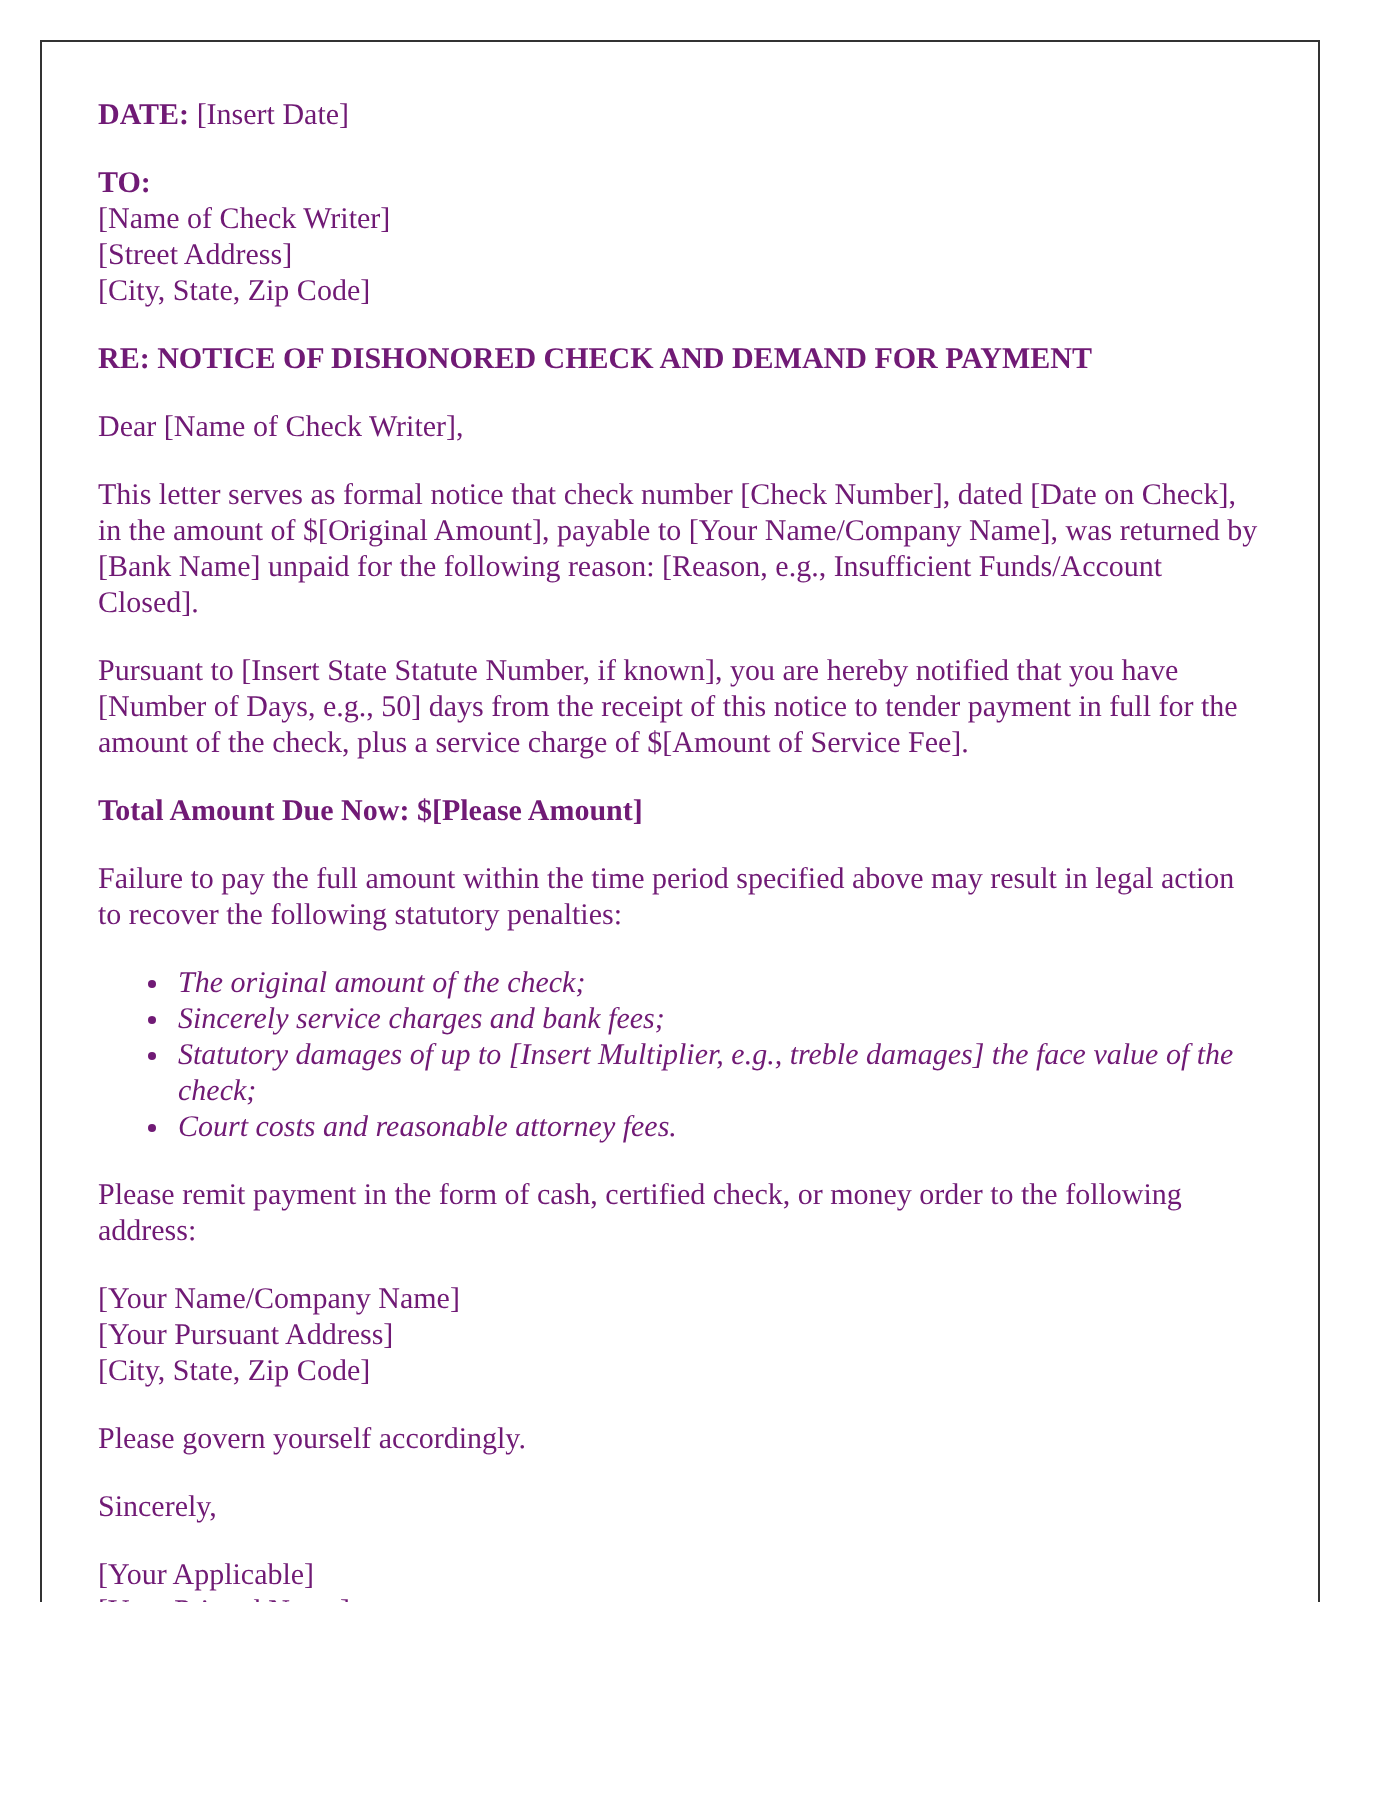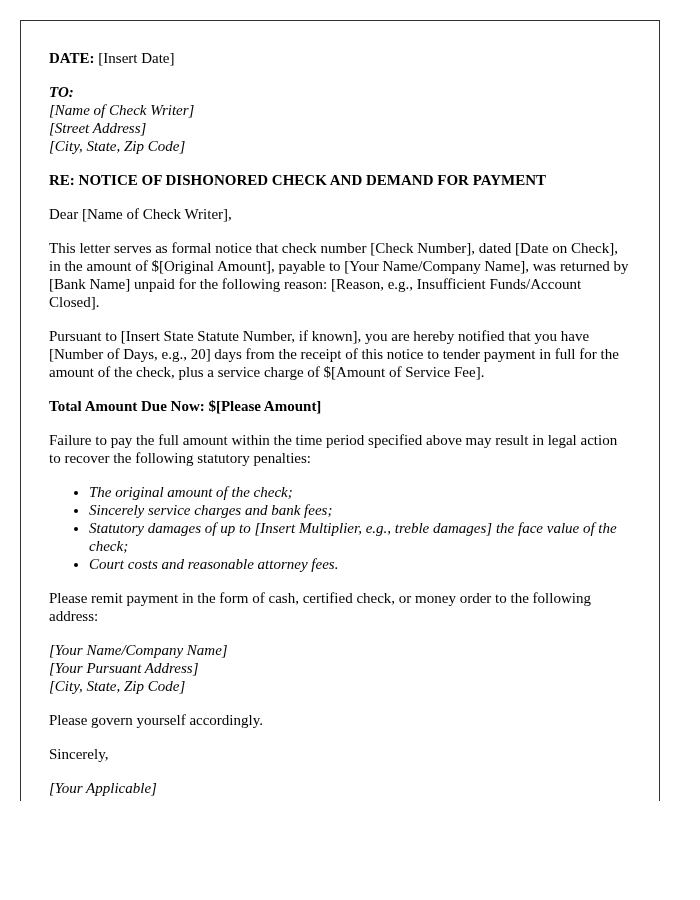--- a/index.html
+++ b/index.html
@@ -21,31 +21,30 @@
       border-top: 1px solid #333333;
       box-sizing: border-box;
       overflow: hidden;
       background: #ffffff;
     }
     .letter {
       padding: 28px 28px 0 28px;
       font-family: "Liberation Serif", "DejaVu Serif", serif;
       font-size: 15px;
       line-height: 18px;
-      color: #000000;
+      color: #701a75;
     }
     .letter p {
       margin: 0 0 16px 0;
     }
     .letter .block {
       margin: 0 0 16px 0;
     }
     .letter .line {
       display: block;
-      font-style: italic;
     }
     .letter b {
       font-weight: bold;
     }
     .letter ul {
       margin: 0 0 16px 0;
       padding-left: 40px;
     }
     .letter li {
       margin: 0;
@@ -71,21 +70,21 @@
     </div>
 
     <p>
       <b>RE: NOTICE OF DISHONORED CHECK AND DEMAND FOR PAYMENT</b>
     </p>
 
     <p>Dear [Name of Check Writer],</p>
 
     <p>This letter serves as formal notice that check number [Check Number], dated [Date on Check], in the amount of $[Original Amount], payable to [Your Name/Company Name], was returned by [Bank Name] unpaid for the following reason: [Reason, e.g., Insufficient Funds/Account Closed].</p>
 
-    <p>Pursuant to [Insert State Statute Number, if known], you are hereby notified that you have [Number of Days, e.g., 20] days from the receipt of this notice to tender payment in full for the amount of the check, plus a service charge of $[Amount of Service Fee].</p>
+    <p>Pursuant to [Insert State Statute Number, if known], you are hereby notified that you have [Number of Days, e.g., 50] days from the receipt of this notice to tender payment in full for the amount of the check, plus a service charge of $[Amount of Service Fee].</p>
 
     <p>
       <b>Total Amount Due Now: $[Please Amount]</b>
     </p>
 
     <p>Failure to pay the full amount within the time period specified above may result in legal action to recover the following statutory penalties:</p>
 
     <ul>
       <li>The original amount of the check;</li>
       <li>Sincerely service charges and bank fees;</li>

